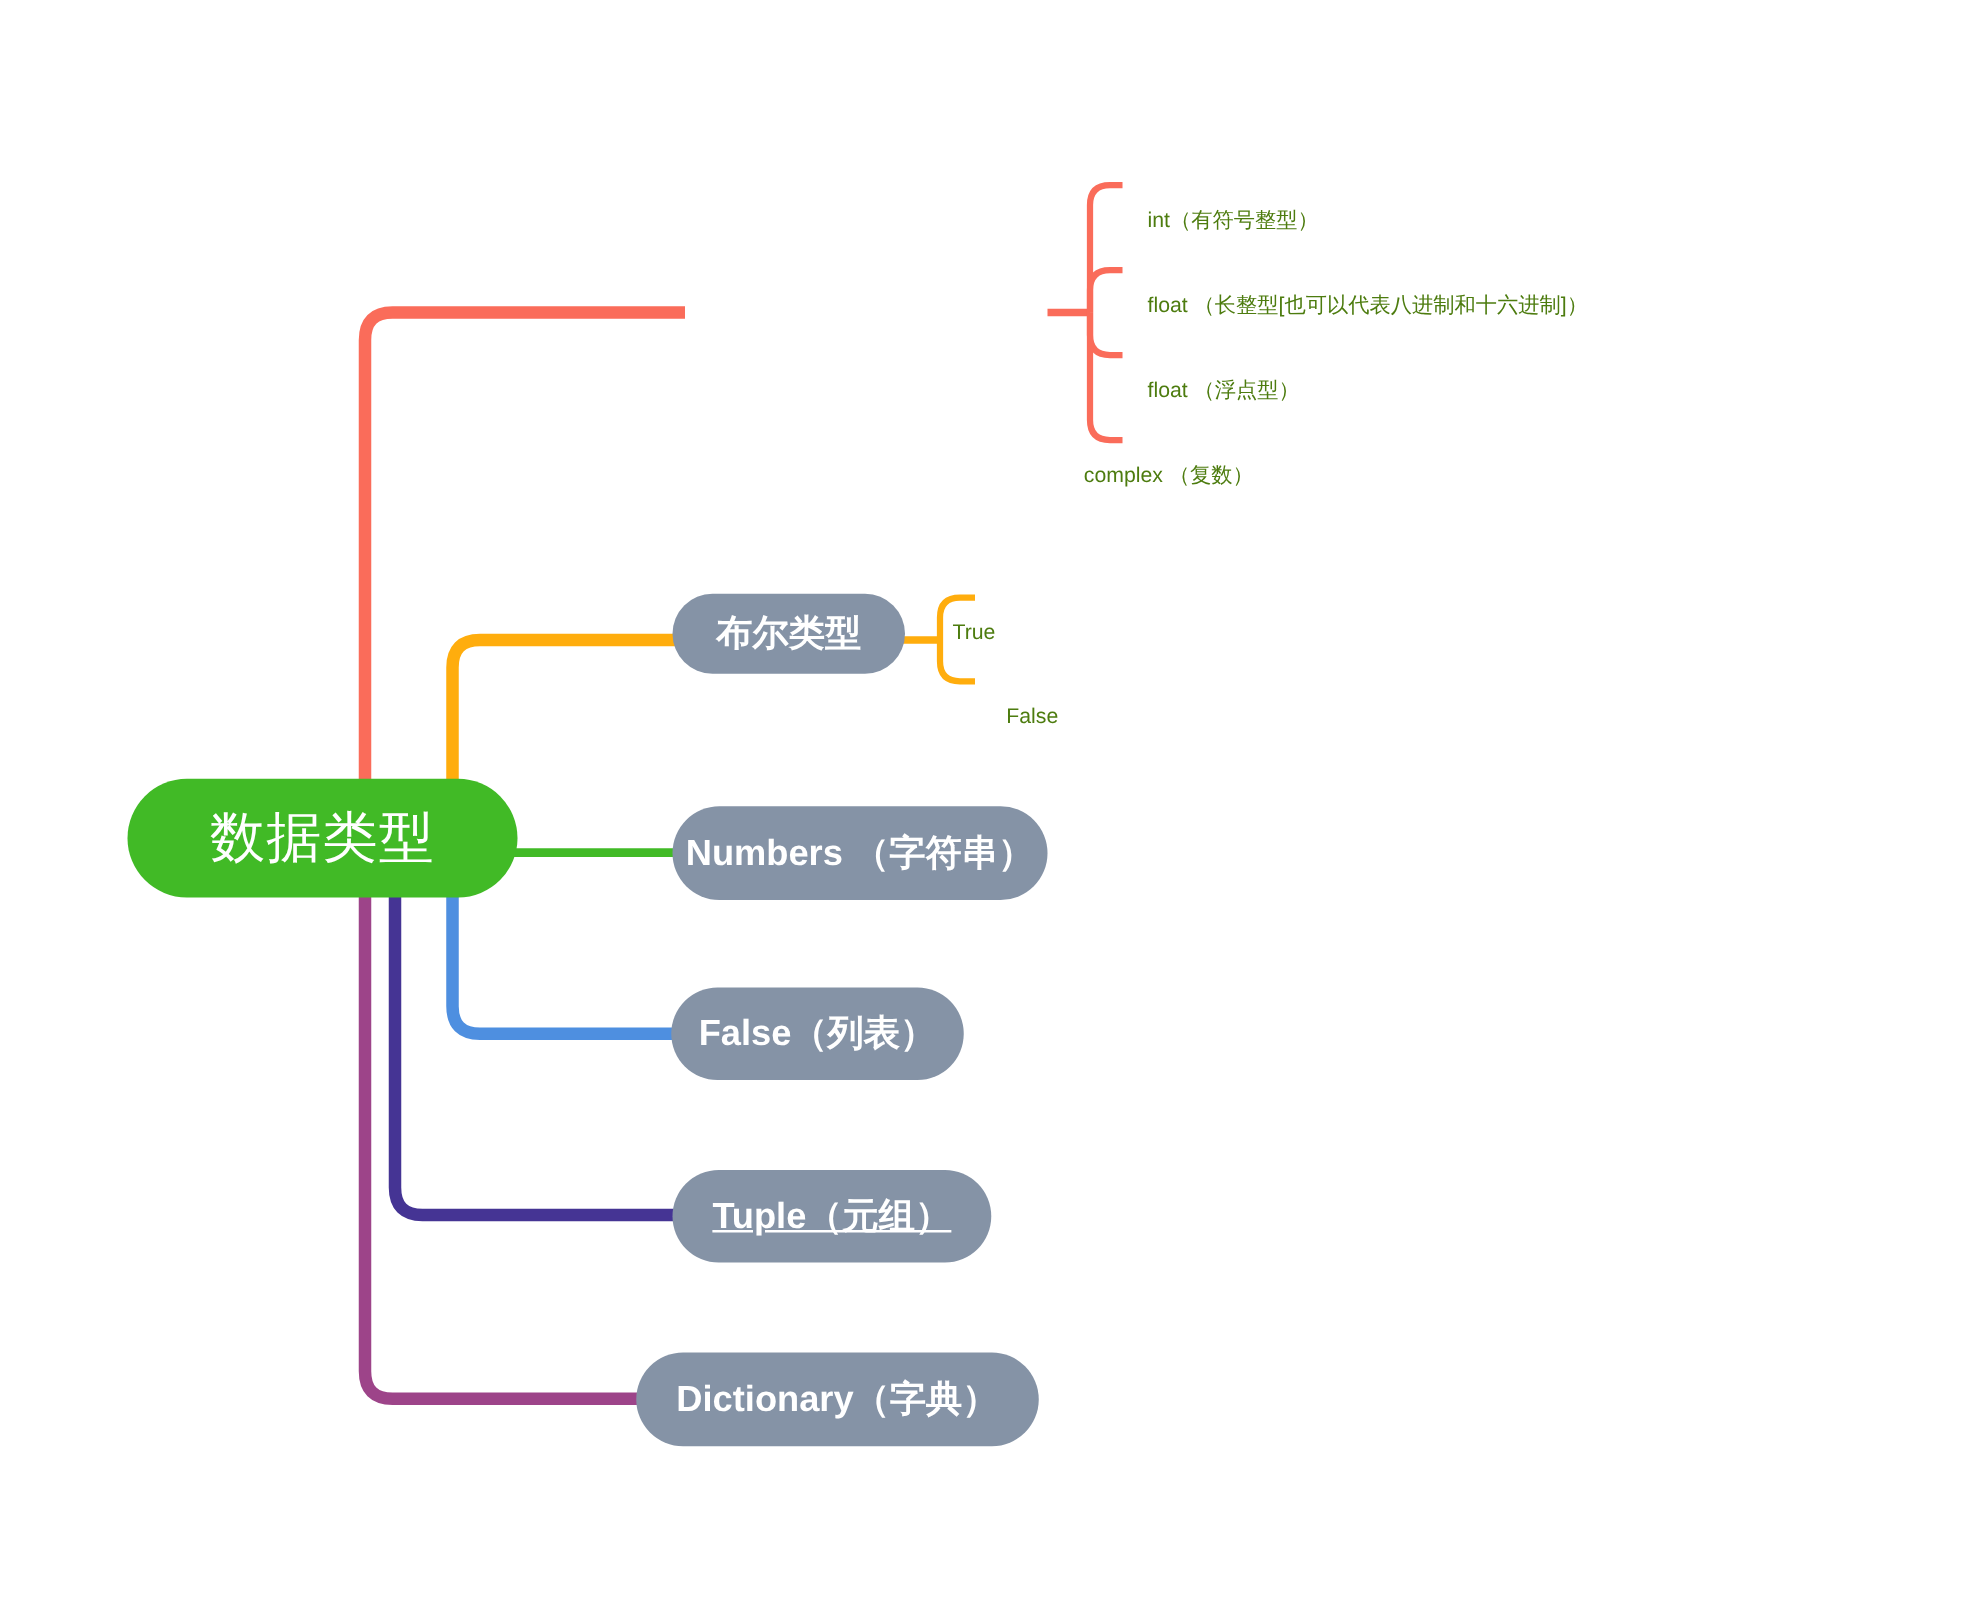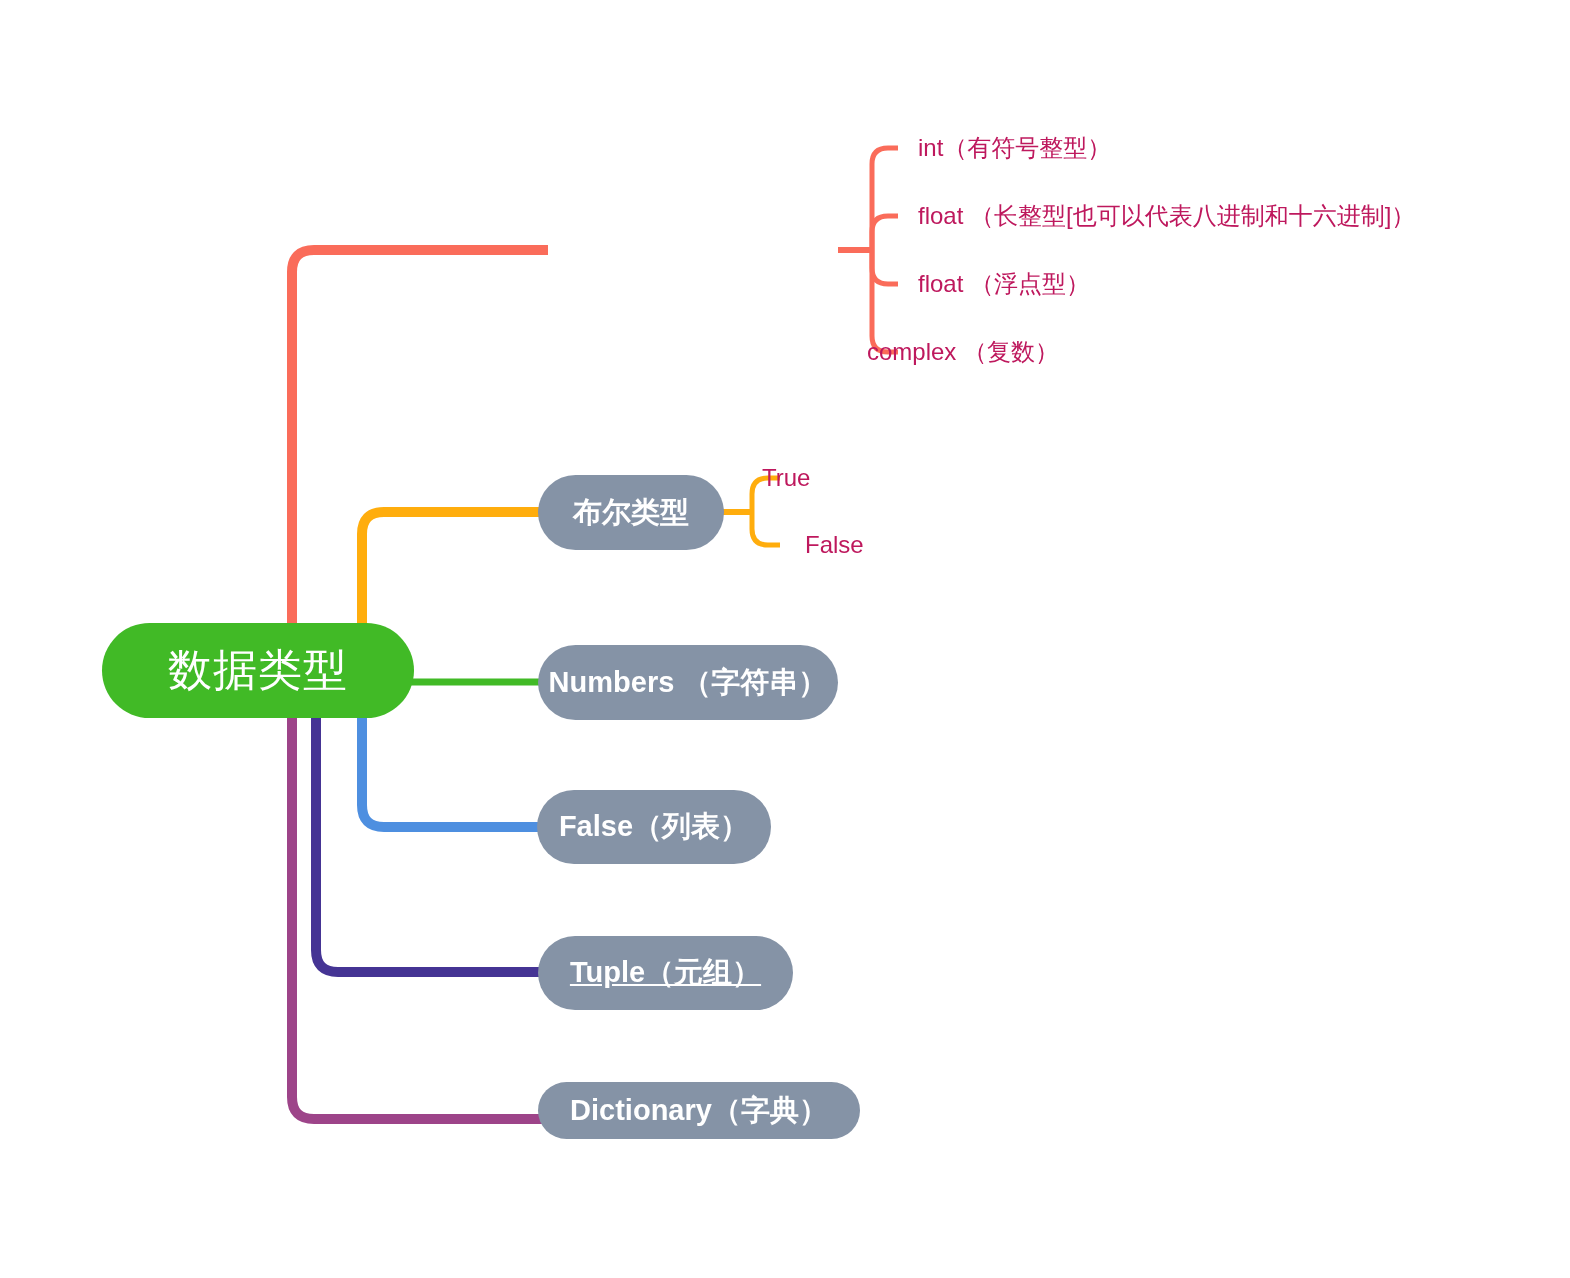--- a/index.html
+++ b/index.html
@@ -34,32 +34,33 @@
     font-weight: 500;
     letter-spacing: 1px;
   }
   .branch-pill {
     background: #8593A6;
     font-size: 29px;
     font-weight: 700;
     border-radius: 40px;
   }
   .pill-numbers    { left: 537px; top: 212px;  width: 306px; height: 76px; }
-  .pill-boolean    { left: 538px; top: 475px;  width: 186px; height: 75px; font-family: Liberation Mono, monospace; }
+  .pill-boolean    { left: 538px; top: 475px;  width: 186px; height: 64px; font-family: Liberation Mono, monospace; }
   .pill-string     { left: 538px; top: 645px;  width: 300px; height: 75px; }
   .pill-list       { left: 537px; top: 790px;  width: 234px; height: 74px; }
   .pill-tuple      { left: 538px; top: 936px;  width: 255px; height: 74px; text-decoration: underline; }
-  .pill-dictionary { left: 538px; top: 1082px; width: 322px; height: 57px; }
+  .pill-dictionary { left: 509px; top: 1082px; width: 322px; height: 75px; }
   .leaf-label {
     position: absolute;
     transform: translateY(-50%);
     white-space: nowrap;
-    font-size: 24px;
+    font-size: 17px;
     font-weight: 400;
-    color: #be185d;
+    color: #4d7c0f;
+    margin-top: 28px;
   }
   .leaf-int     { left: 918px; top: 148px; }
   .leaf-long    { left: 918px; top: 216px; }
   .leaf-float   { left: 918px; top: 284px; }
   .leaf-complex { left: 867px; top: 352px; }
   .leaf-true    { left: 762px; top: 478px; }
   .leaf-false   { left: 805px; top: 545px; }
 </style>
 </head>
 <body>

